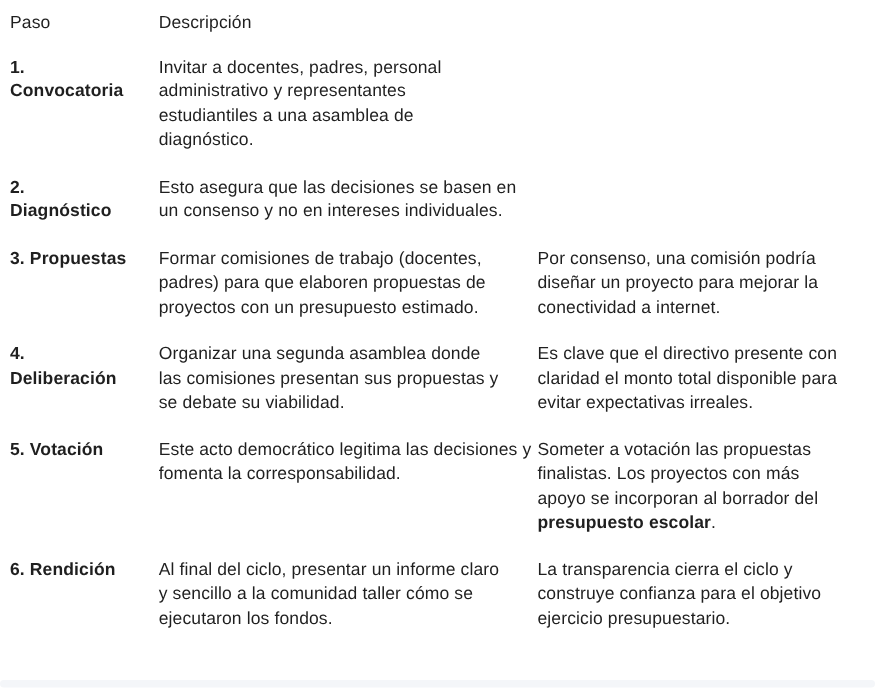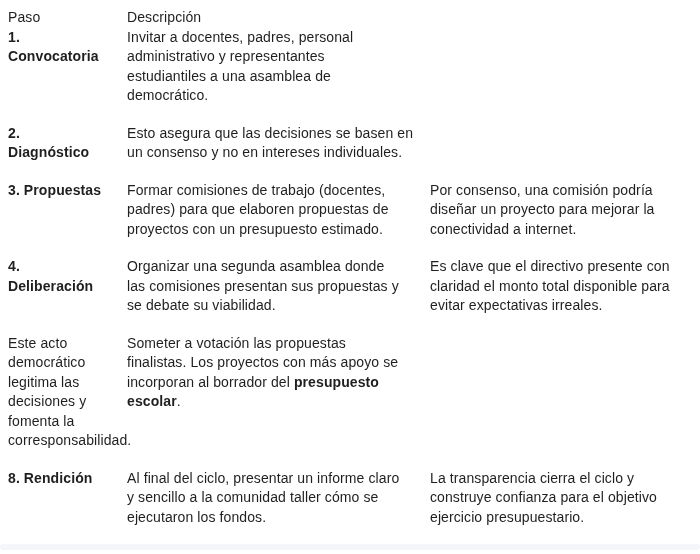--- a/index.html
+++ b/index.html
@@ -11,21 +11,21 @@
     overflow: hidden;
     position: relative;
   }
   .table {
     padding: 8px 0 0 8px;
   }
   .grid {
     display: grid;
     grid-template-columns: 119px 303px 268px;
   }
-  .header-row { }
+  .header-row { margin-bottom: 16px; }
   .data-row  { margin-bottom: 18px; }
   .cell {
     font-size: 14px;
     line-height: 19.5px;
     letter-spacing: 0.1px;
     vertical-align: top;
   }
   .cell-header {
     font-weight: 400;
     color: #1f1f1f;
@@ -53,21 +53,21 @@
 <div class="table">
 
   <div class="grid header-row">
     <div class="cell cell-header">Paso</div>
     <div class="cell cell-header">Descripción</div>
   </div>
 
   <div class="grid data-row">
     <div class="cell cell-paso">1.
 Convocatoria</div>
-    <div class="cell cell-accion">Invitar a docentes, padres, personal administrativo y representantes estudiantiles a una asamblea de democrático.</div>
+    <div class="cell cell-accion">Invitar a docentes, padres, personal administrativo y representantes estudiantiles a una asamblea de diagnóstico.</div>
   </div>
 
   <div class="grid data-row">
     <div class="cell cell-paso">2.
 Diagnóstico</div>
     <div class="cell cell-desc">Esto asegura que las decisiones se basen en un consenso y no en intereses individuales.</div>
   </div>
 
   <div class="grid data-row">
     <div class="cell cell-paso">3. Propuestas</div>
@@ -76,25 +76,26 @@
   </div>
 
   <div class="grid data-row">
     <div class="cell cell-paso">4.
 Deliberación</div>
     <div class="cell cell-accion">Organizar una segunda asamblea donde las comisiones presentan sus propuestas y se debate su viabilidad.</div>
     <div class="cell cell-desc">Es clave que el directivo presente con claridad el monto total disponible para evitar expectativas irreales.</div>
   </div>
 
   <div class="grid data-row">
+    <div class="cell cell-paso">5. Votación</div>
     <div class="cell cell-desc">Este acto democrático legitima las decisiones y fomenta la corresponsabilidad.</div>
     <div class="cell cell-accion"><span>Someter a votación las propuestas finalistas. Los proyectos con más apoyo se incorporan al borrador del </span><span class="inline-bold">presupuesto escolar</span><span>.</span></div>
   </div>
 
   <div class="grid data-row">
-    <div class="cell cell-paso">8. Rendición</div>
+    <div class="cell cell-paso">6. Rendición</div>
     <div class="cell cell-accion">Al final del ciclo, presentar un informe claro y sencillo a la comunidad taller cómo se ejecutaron los fondos.</div>
     <div class="cell cell-desc">La transparencia cierra el ciclo y construye confianza para el objetivo ejercicio presupuestario.</div>
   </div>
 
 </div>
 
 <div class="bottom-band"></div>
 
 </body></html>

